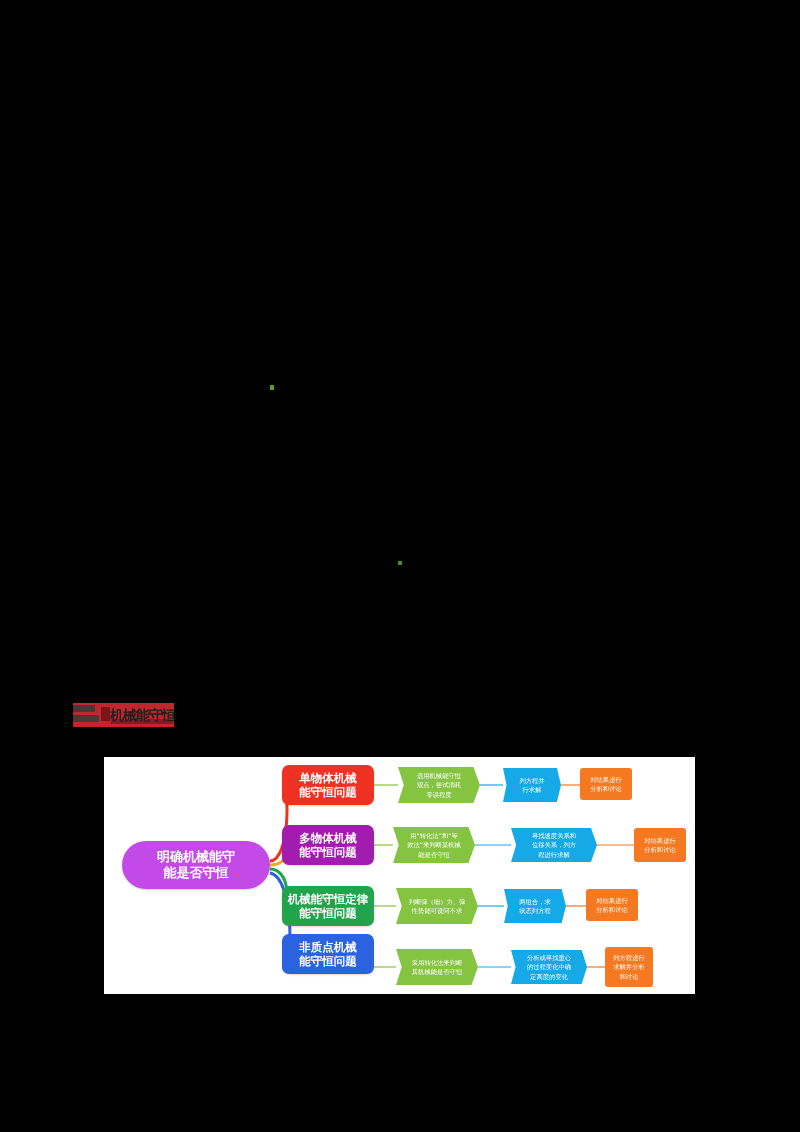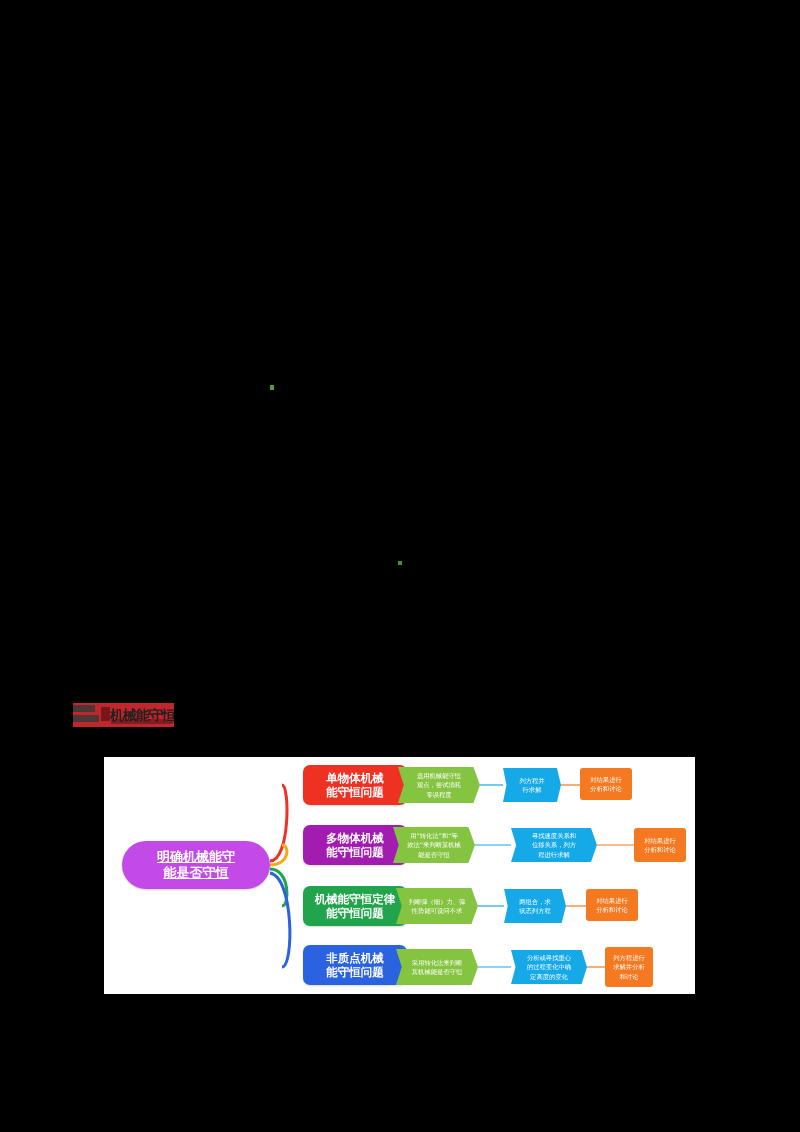--- a/index.html
+++ b/index.html
@@ -44,29 +44,29 @@
   .node{position:absolute;box-sizing:border-box;display:flex;align-items:center;
         justify-content:center;text-align:center;color:#fff;font-weight:bold;
         line-height:1.25;}
 
   
   .root{
     left:18px;top:84px;width:148px;height:48px;border-radius:24px;
     background:#c44ae8;font-size:13px;padding:0 6px;
     box-shadow:0 1px 2px rgba(0,0,0,.18);
   }
-  .root span{display:block;text-decoration:underline;}
-
-  
-  .l1{left:178px;width:104px;height:40px;border-radius:7px;font-size:11.5px;
-      padding:0 4px;box-shadow:0 1px 2px rgba(0,0,0,.15);margin-left:21px;}
+  .root span{display:block;}
+
+  
+  .l1{left:178px;width:92px;height:40px;border-radius:7px;font-size:11.5px;
+      padding:0 4px;box-shadow:0 1px 2px rgba(0,0,0,.15);}
   .l1.r1{top:8px;background:#ef3124;}
   .l1.r2{top:68px;background:#a21caf;}
   .l1.r3{top:129px;background:#21a44b;}
-  .l1.r4{top:188px;background:#2a62e0;text-align:center;}
+  .l1.r4{top:177px;background:#2a62e0;text-align:center;}
 
   
   .l2{
     background:#85c440;font-size:6.3px;font-weight:normal;color:#fff;
     padding:2px 8px;line-height:1.45;height:36px;width:82px;
     clip-path:polygon(0 0,92% 0,100% 50%,92% 100%,0 100%,7% 50%);
   }
   .l2.r1{left:294px;top:10px;}
   .l2.r2{left:289px;top:70px;}
   .l2.r3{left:292px;top:131px;}

